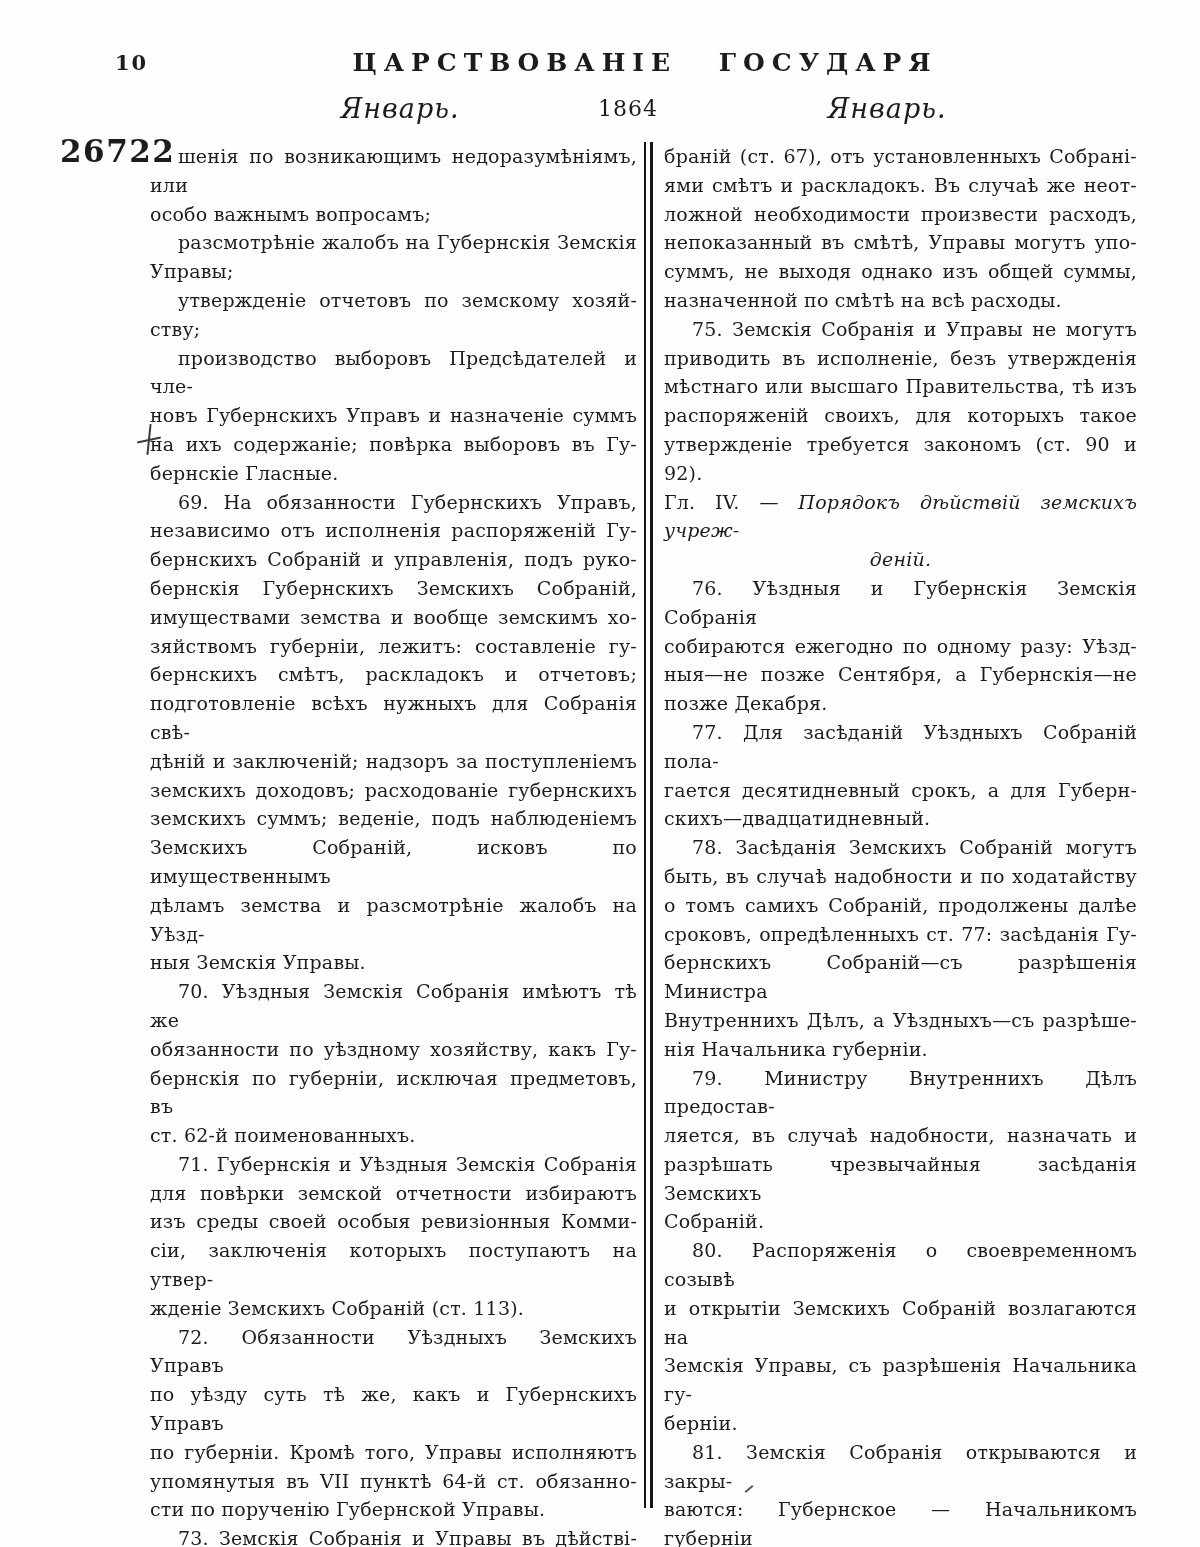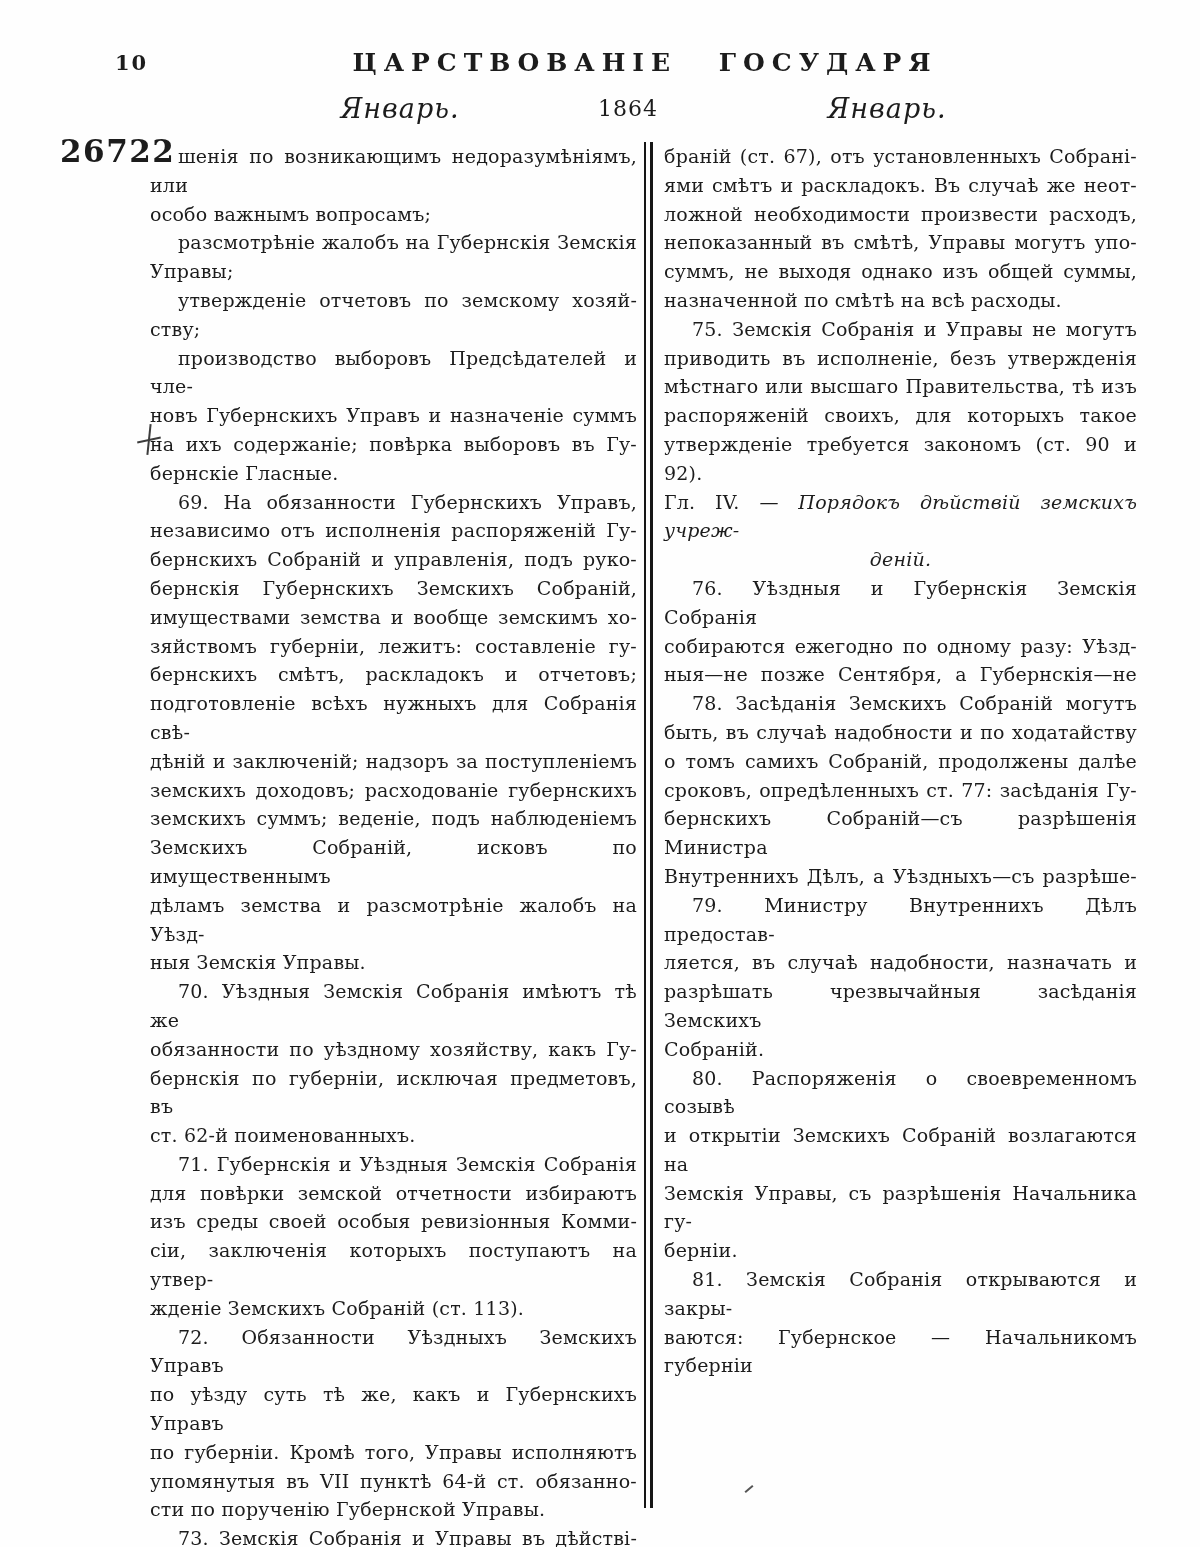--- a/index.html
+++ b/index.html
@@ -153,28 +153,35 @@
       <div class="ln last">утвержденіе требуется закономъ (ст. 90 и 92).</div>
     </div>
     <div>
       <div class="ln hline"><span class="roman">Гл. IV.</span> <span class="ital">— Порядокъ дѣйствій земскихъ учреж-</span></div>
       <div class="ln center">деній.</div>
     </div>
     <div>
       <div class="ln first">76. Уѣздныя и Губернскія Земскія Собранія</div>
       <div class="ln">собираются ежегодно по одному разу: Уѣзд-</div>
       <div class="ln">ныя—не позже Сентября, а Губернскія—не</div>
+      <div class="ln last">позже Декабря.</div>
+    </div>
+    <div>
+      <div class="ln first">77. Для засѣданій Уѣздныхъ Собраній пола-</div>
+      <div class="ln">гается десятидневный срокъ, а для Губерн-</div>
+      <div class="ln last">скихъ—двадцатидневный.</div>
     </div>
     <div>
       <div class="ln first">78. Засѣданія Земскихъ Собраній могутъ</div>
       <div class="ln">быть, въ случаѣ надобности и по ходатайству</div>
       <div class="ln">о томъ самихъ Собраній, продолжены далѣе</div>
       <div class="ln">сроковъ, опредѣленныхъ ст. 77: засѣданія Гу-</div>
       <div class="ln">бернскихъ Собраній—съ разрѣшенія Министра</div>
       <div class="ln">Внутреннихъ Дѣлъ, а Уѣздныхъ—съ разрѣше-</div>
+      <div class="ln last">нія Начальника губерніи.</div>
     </div>
     <div>
       <div class="ln first">79. Министру Внутреннихъ Дѣлъ предостав-</div>
       <div class="ln">ляется, въ случаѣ надобности, назначать и</div>
       <div class="ln">разрѣшать чрезвычайныя засѣданія Земскихъ</div>
       <div class="ln last">Собраній.</div>
     </div>
     <div>
       <div class="ln first">80. Распоряженія о своевременномъ созывѣ</div>
       <div class="ln">и открытіи Земскихъ Собраній возлагаются на</div>

